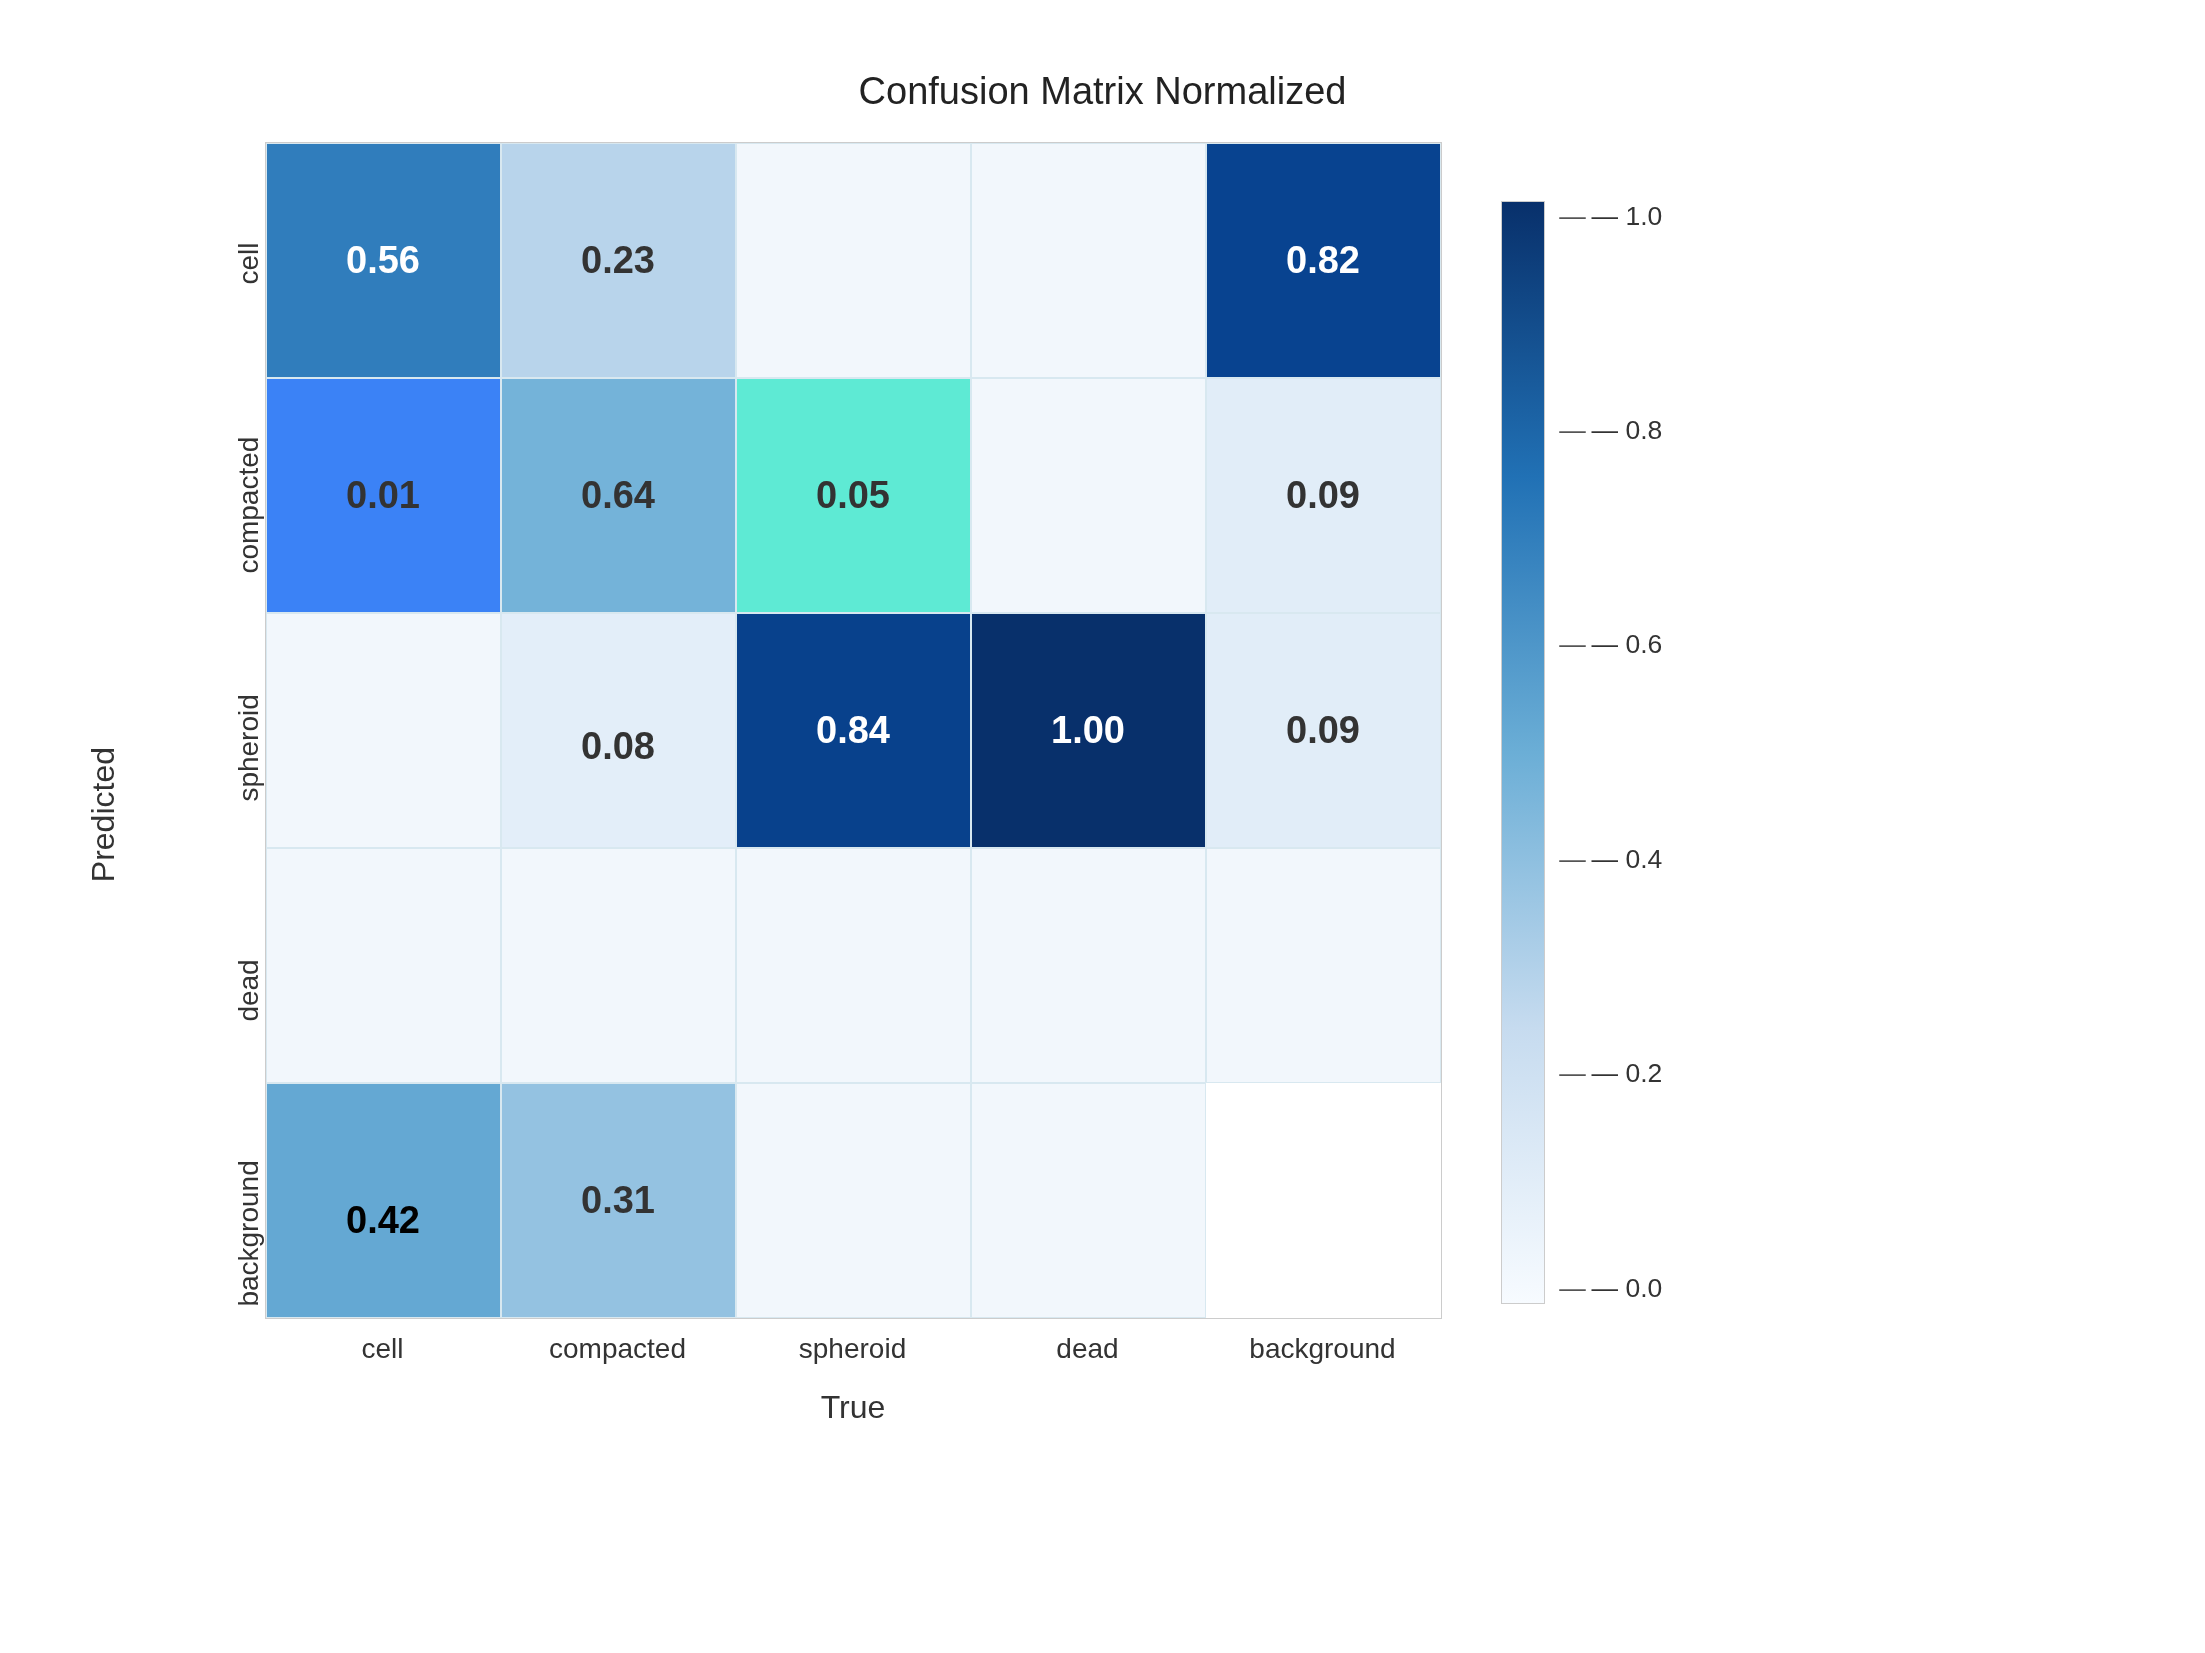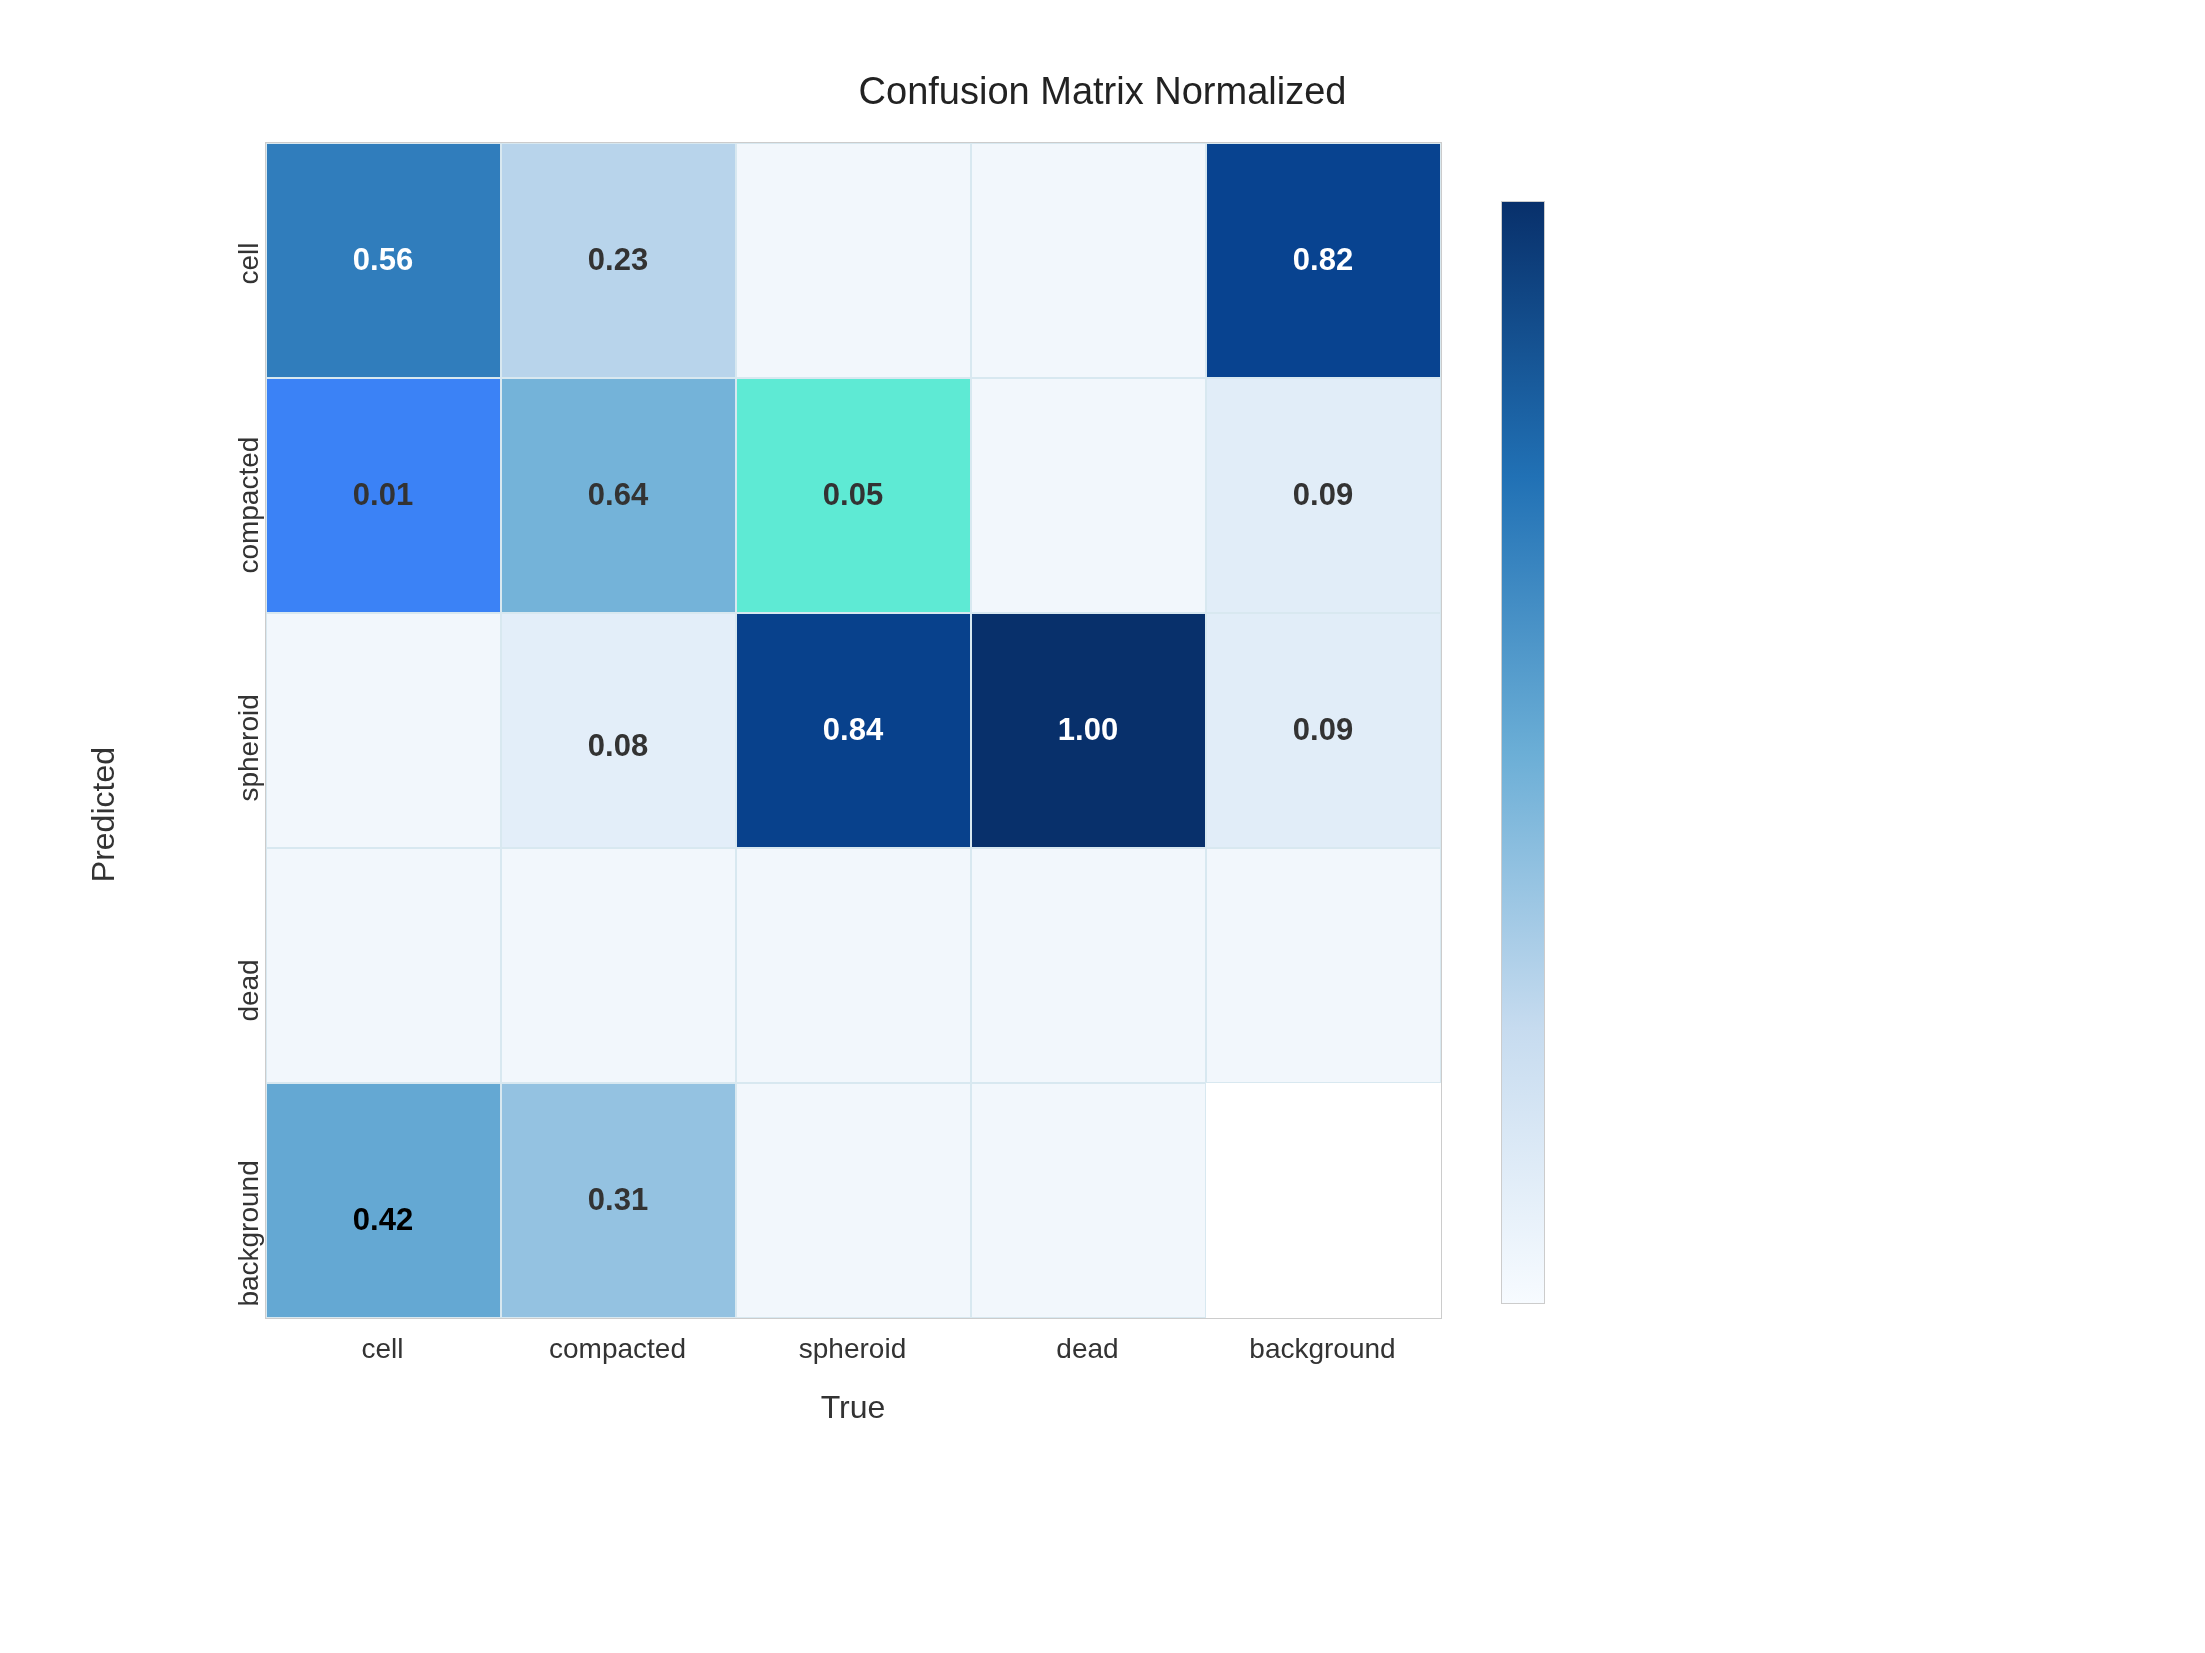--- a/index.html
+++ b/index.html
@@ -82,21 +82,21 @@
       display: flex;
       align-items: center;
       justify-content: center;
       font-size: 29px;
       font-weight: bold;
       color: white;
       position: relative;
     }
     .cell-value {
       position: absolute;
-      font-size: 31px;
+      font-size: 38px;
       font-weight: bold;
     }
     .x-axis-area {
       display: flex;
       flex-direction: column;
       align-items: center;
       margin-top: 14.7px;
     }
     .x-tick-labels {
       display: flex;
@@ -232,16 +232,25 @@
             <div class="x-tick-label">spheroid</div>
             <div class="x-tick-label">dead</div>
             <div class="x-tick-label">background</div>
           </div>
         <div class="x-axis-title">True</div>
       </div>
     </div>
 
     <div class="colorbar-area">
       <div class="colorbar-gradient"></div>
+      <div class="colorbar-ticks" id="colorbar-ticks">
+
+      <div class="colorbar-tick">— 1.0</div>
+          <div class="colorbar-tick">— 0.8</div>
+          <div class="colorbar-tick">— 0.6</div>
+          <div class="colorbar-tick">— 0.4</div>
+          <div class="colorbar-tick">— 0.2</div>
+          <div class="colorbar-tick">— 0.0</div>
+        </div>
     </div>
   </div>
 </div>
 
 
 </body></html>

